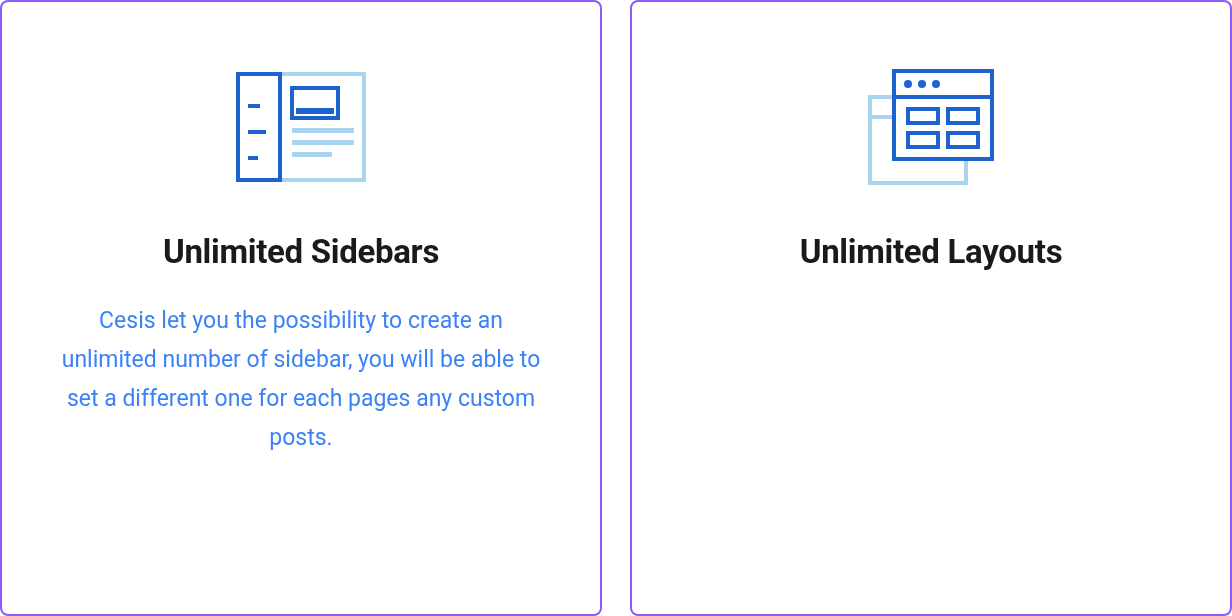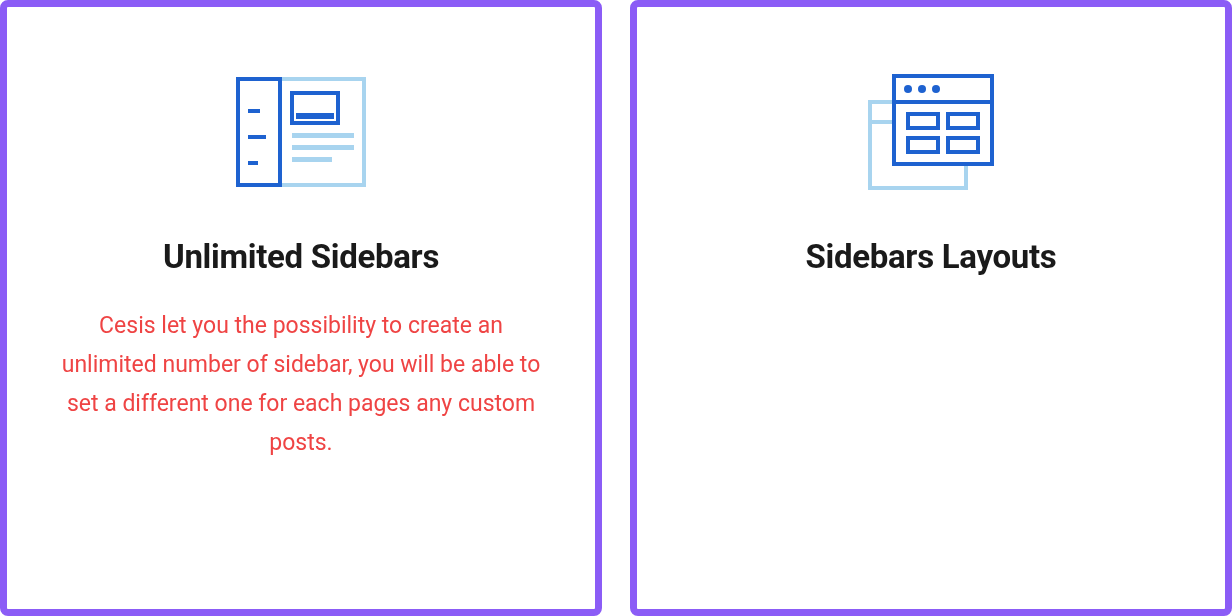--- a/index.html
+++ b/index.html
@@ -12,21 +12,21 @@
       background: #ffffff;
       width: 1232px;
       height: 616px;
       display: flex;
       gap: 28px;
       padding: 0;
     }
     .card {
       flex: 1;
       background: #ffffff;
-      border: 7px solid #8b5cf6;
+      border: 2px solid #8b5cf6;
       border-radius: 8px;
       padding: 60px 50px 50px 50px;
       display: flex;
       flex-direction: column;
       align-items: center;
       text-align: center;
     }
     .icon-wrap {
       height: 130px;
       display: flex;
@@ -37,21 +37,21 @@
     .card-title {
       font-size: 33px;
       font-weight: 700;
       color: #1a1a1a;
       margin-bottom: 30px;
       letter-spacing: -0.3px;
     }
     .card-desc {
       font-size: 23px;
       line-height: 1.7;
-      color: #ef4444;
+      color: #3b82f6;
       font-weight: 400;
       max-width: 500px;
     }
   </style>
 </head>
 <body>
 
 <div class="card">
   <div class="icon-wrap">
     <svg width="130" height="110" viewBox="0 0 130 110">
@@ -90,14 +90,14 @@
       <circle cx="56" cy="17" r="4" fill="#1e62d0"></circle>
       <circle cx="70" cy="17" r="4" fill="#1e62d0"></circle>
 
       <rect x="42" y="42" width="30" height="14" fill="none" stroke="#1e62d0" stroke-width="4"></rect>
       <rect x="82" y="42" width="30" height="14" fill="none" stroke="#1e62d0" stroke-width="4"></rect>
 
       <rect x="42" y="66" width="30" height="14" fill="none" stroke="#1e62d0" stroke-width="4"></rect>
       <rect x="82" y="66" width="30" height="14" fill="none" stroke="#1e62d0" stroke-width="4"></rect>
     </svg>
   </div>
-  <h2 class="card-title">Sidebars Layouts</h2>
+  <h2 class="card-title">Unlimited Layouts</h2>
 </div>
 
 </body></html>

